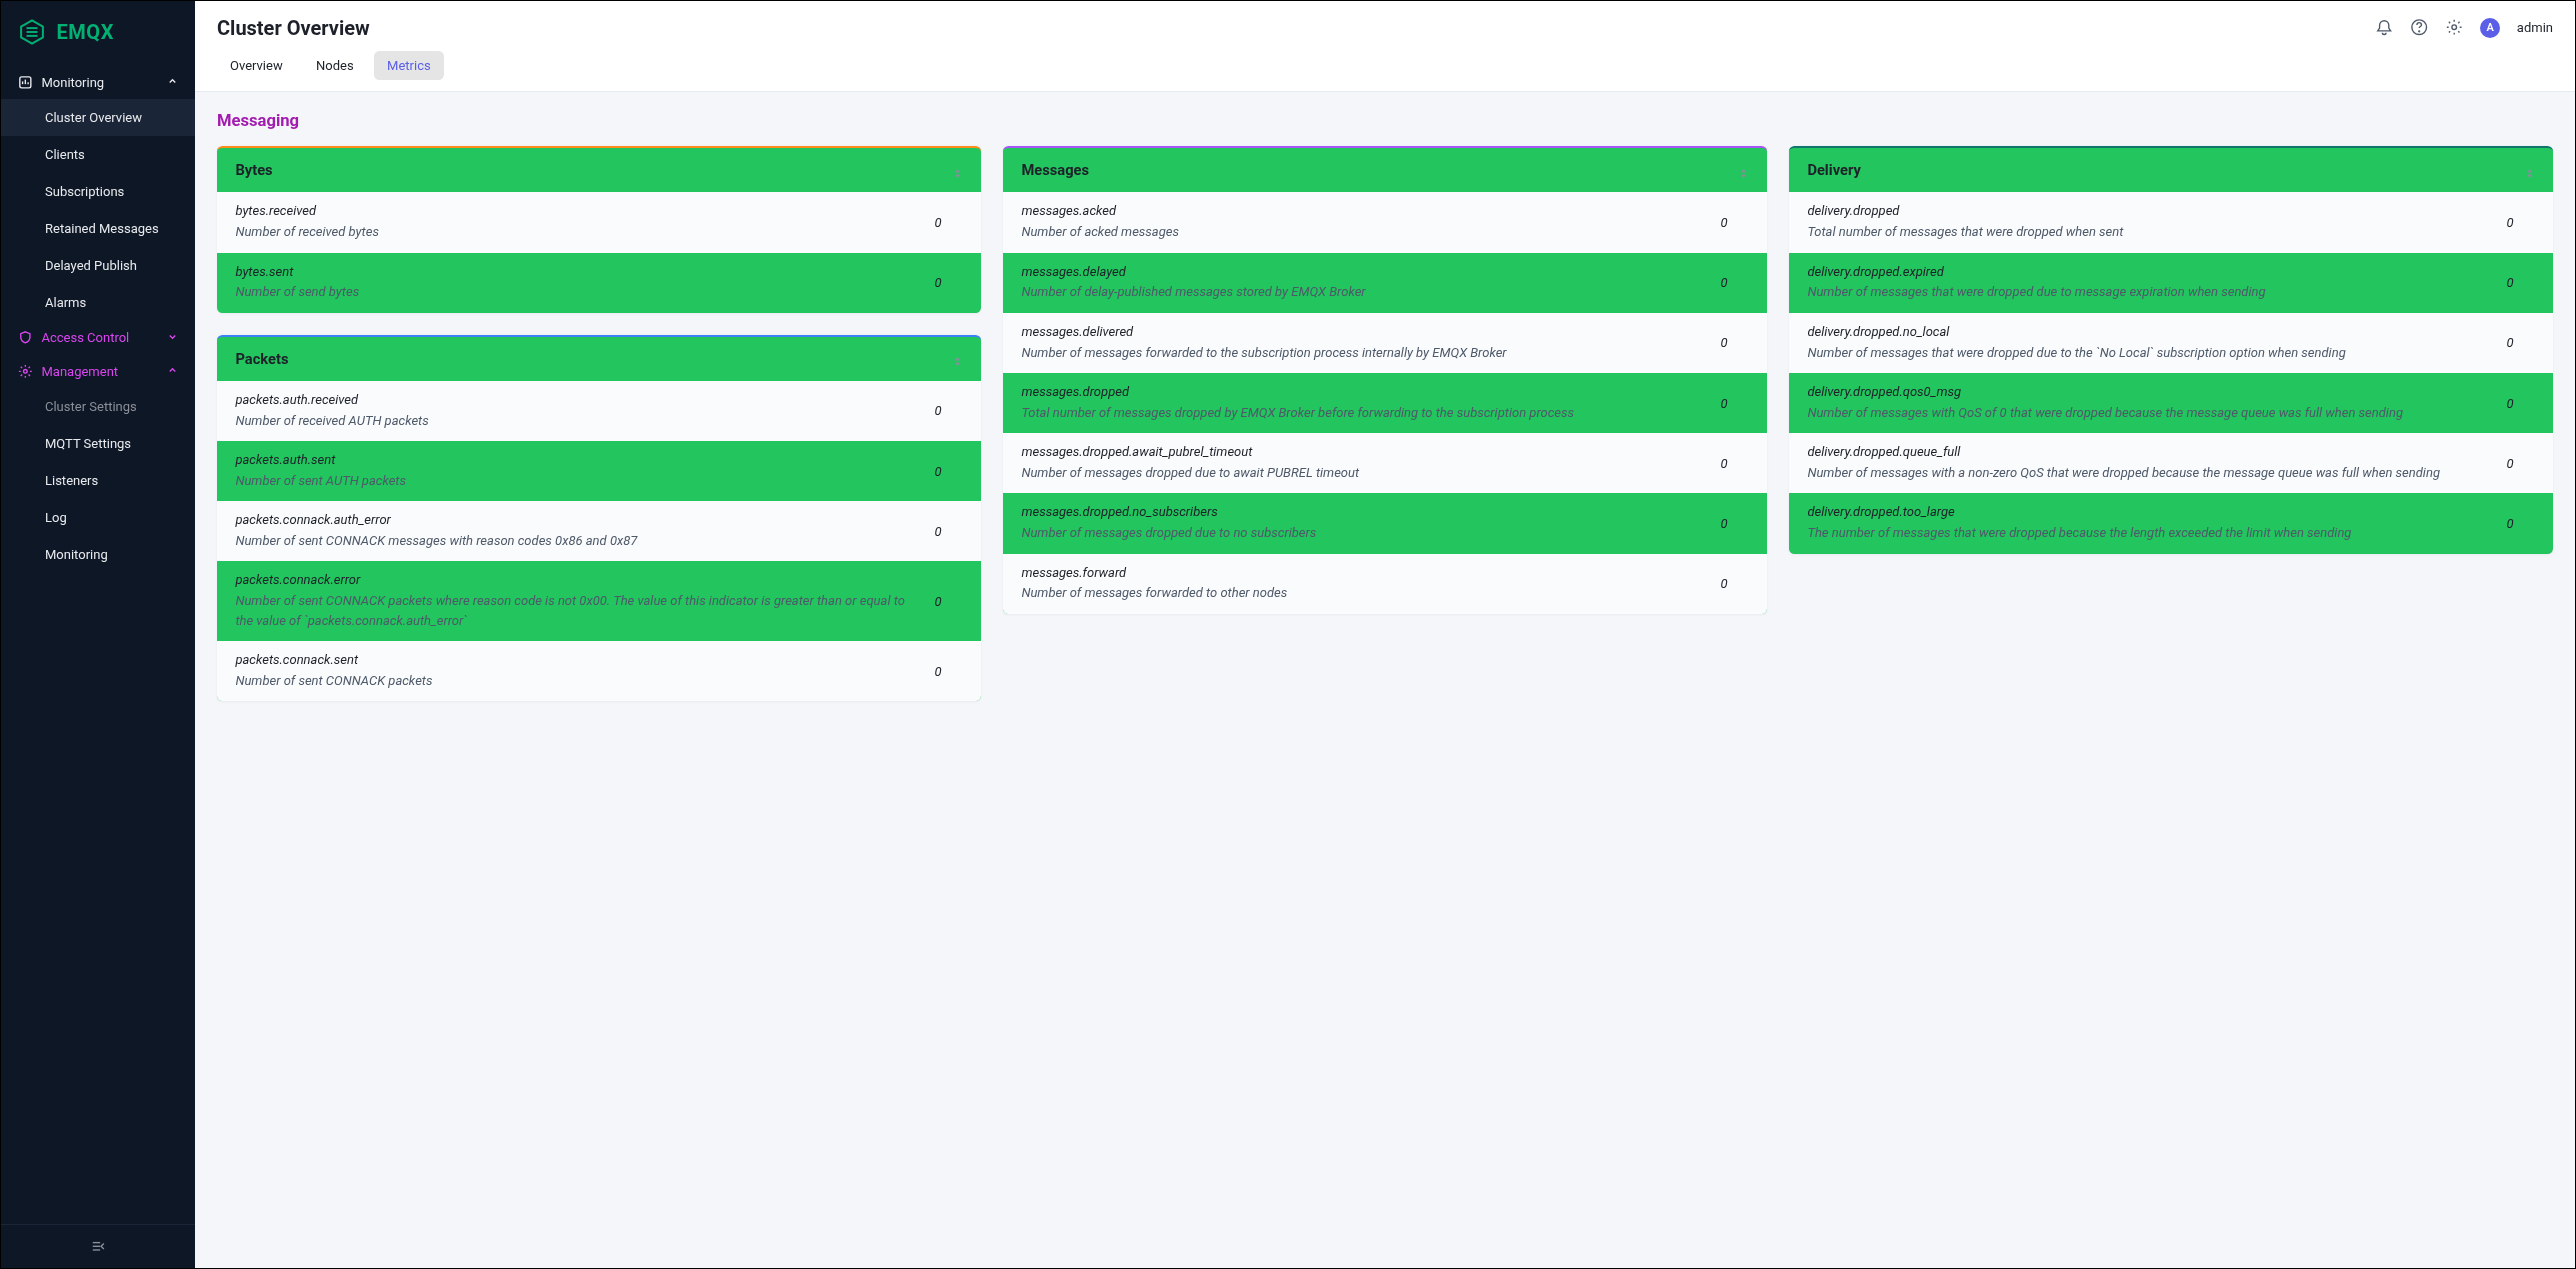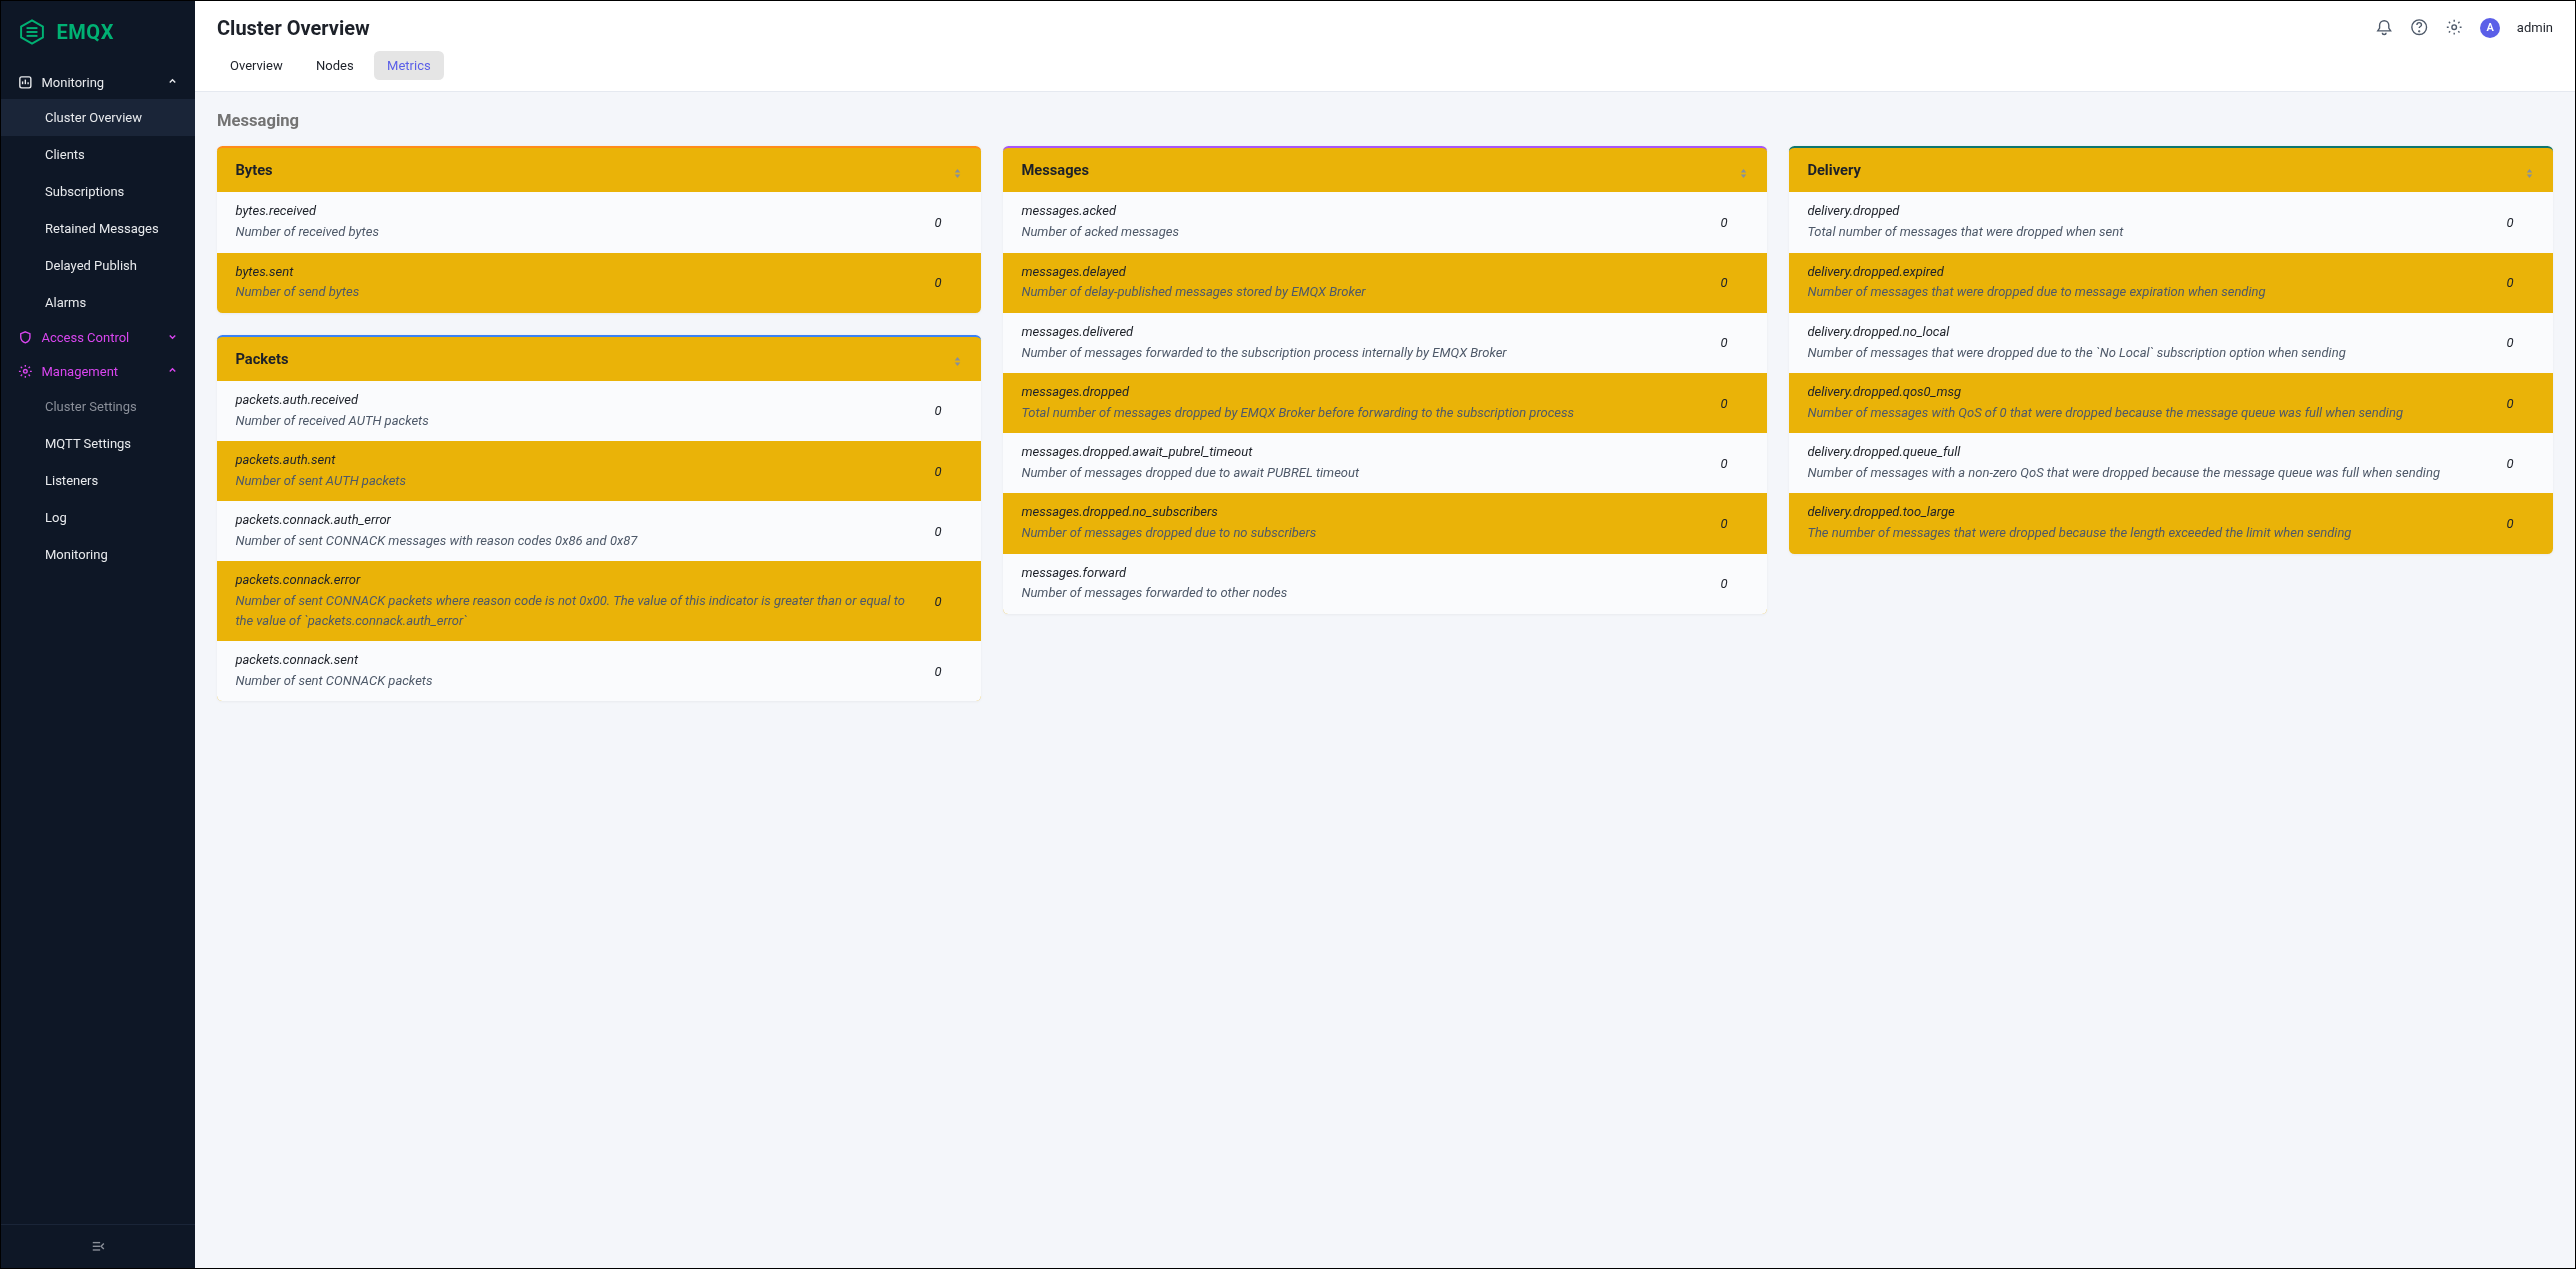--- a/index.html
+++ b/index.html
@@ -30,23 +30,23 @@
 .page-title { font-size: 20px; font-weight: 700; color: #1d2129; }
 .header-actions { display: flex; align-items: center; gap: 16.6px; }
 .header-icon { width: 18.4px; height: 18.4px; color: #4e5969; cursor: pointer; }
 .avatar { width: 20px; height: 20px; border-radius: 50%; background: #5b5fe8; color: #fff; display: flex; align-items: center; justify-content: center; font-size: 11px; font-weight: 600; }
 .username { font-size: 13px; color: #1d2129; }
 .tabs { display: flex; gap: 7.4px; padding: 0 22px 11px; }
 .tab { padding: 7.4px 13px; font-size: 13px; color: #1d2129; cursor: pointer; border-radius: 5.5px; }
 .tab.active { background: #e5e5e5; color: #5b5fe8; }
 
 .content { flex: 1; overflow-y: auto; padding: 18.4px 22px; }
-.section-title { font-size: 16.6px; font-weight: 700; margin-bottom: 16.6px; color: #737373; }
+.section-title { font-size: 16.6px; font-weight: 700; margin-bottom: 16.6px; color: #a21caf; }
 .cards { display: grid; grid-template-columns: 1fr 1fr 1fr; gap: 22px; align-items: start; }
-.card { background: #eab308; border-radius: 5.5px; box-shadow: 0 0.9px 2.8px rgba(0,0,0,0.05); overflow: hidden; border-top: 2.8px solid; }
+.card { background: #22c55e; border-radius: 5.5px; box-shadow: 0 0.9px 2.8px rgba(0,0,0,0.05); overflow: hidden; border-top: 2.8px solid; }
 .card.orange { border-top-color: #ff8c1a; }
 .card.purple { border-top-color: #a855f7; }
 .card.teal { border-top-color: #0f766e; }
 .card.blue { border-top-color: #3b82f6; }
 .card-header { display: flex; align-items: center; justify-content: space-between; padding: 13px 18.4px; font-size: 14.7px; font-weight: 700; color: #1d2129; }
 .sort-icon { width: 11px; height: 11px; color: #86909c; cursor: pointer; }
 .metric-row { display: flex; align-items: center; padding: 11px 18.4px; gap: 14.7px; font-style: italic; }
 .metric-row:nth-child(odd) { background: #fafbfd; }
 .metric-info { flex: 1; }
 .metric-name { font-size: 13px; color: #1d2129; margin-bottom: 3.7px; }

